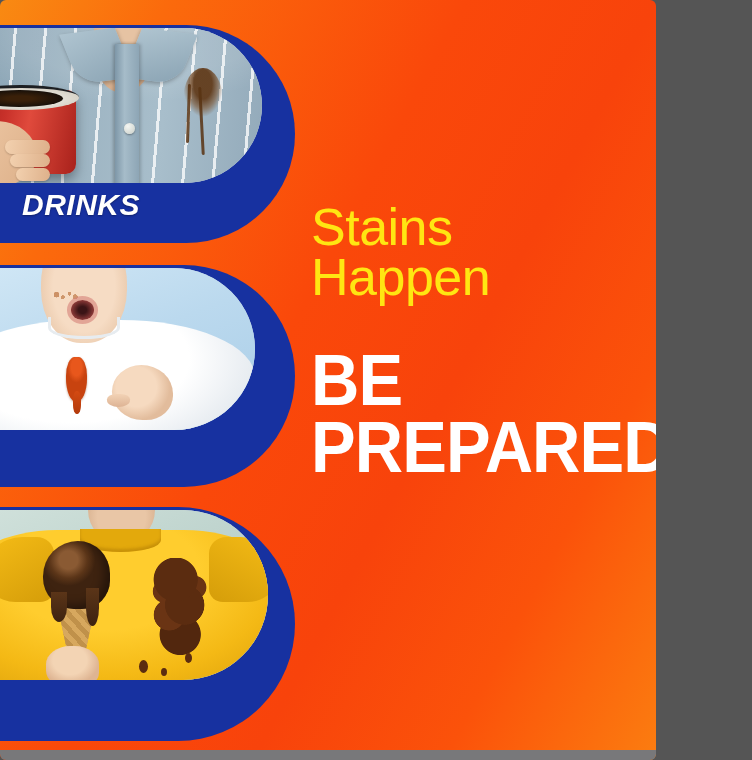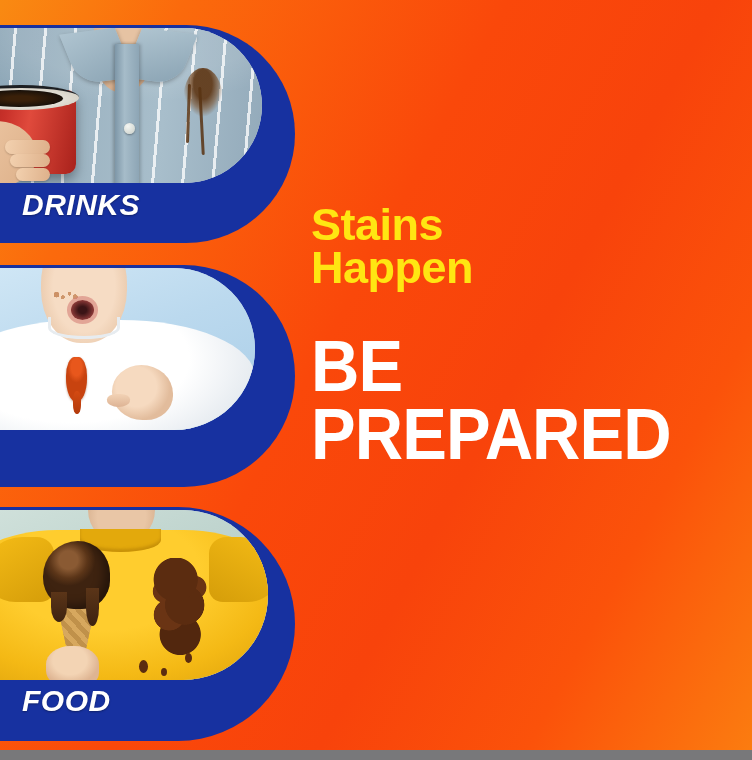--- a/index.html
+++ b/index.html
@@ -1,39 +1,40 @@
 <!DOCTYPE html>
 <html><head>
 <meta charset="utf-8">
 <title>Stains Happen Be Prepared</title>
 <style>
   * { margin:0; padding:0; box-sizing:border-box; }
   html,body { background:#555; }
 
   .poster {
     position: relative;
-    width: 752px;
+    width: 656px;
     height: 760px;
     overflow: hidden;
     font-family: "Liberation Sans", sans-serif;
     background: linear-gradient(118deg, #F98A12 0%, #FB6A0C 16%, #FA480A 44%, #F8430B 62%, #FB520A 80%, #FB7D10 100%);
+    border-radius: 6px;
   }
 
   
   .copy {
     position: absolute;
     left: 311px;
     top: 203px;
     width: 432px;
   }
   .headline {
     color: #FFE612;
-    font-size: 45px;
+    font-size: 52px;
     line-height: 0.96;
-    font-weight: 700;
+    font-weight: 400;
     letter-spacing: -0.5px;
     white-space: pre-line;
   }
   .subhead {
     margin-top: 44px;
     color: #FFFFFF;
     font-weight: 700;
     font-size: 72px;
     line-height: 0.94;
     letter-spacing: -1px;
@@ -311,21 +312,20 @@
         <div class="drop2"></div>
         <div class="drop3"></div>
         <div class="cone"></div>
         <div class="scoop"></div>
         <div class="melt1"></div>
         <div class="melt2"></div>
         <div class="kidfist"></div>
       </div>
     </div>
   </div>
-  <div class="pill-label" id="label-food">FOOD</div>
 
   <div class="copy">
     <div class="headline">Stains
 Happen</div>
     <div class="subhead">BE
 PREPARED</div>
   </div>
 
   <div class="bottom-bar"></div>
 </div>

